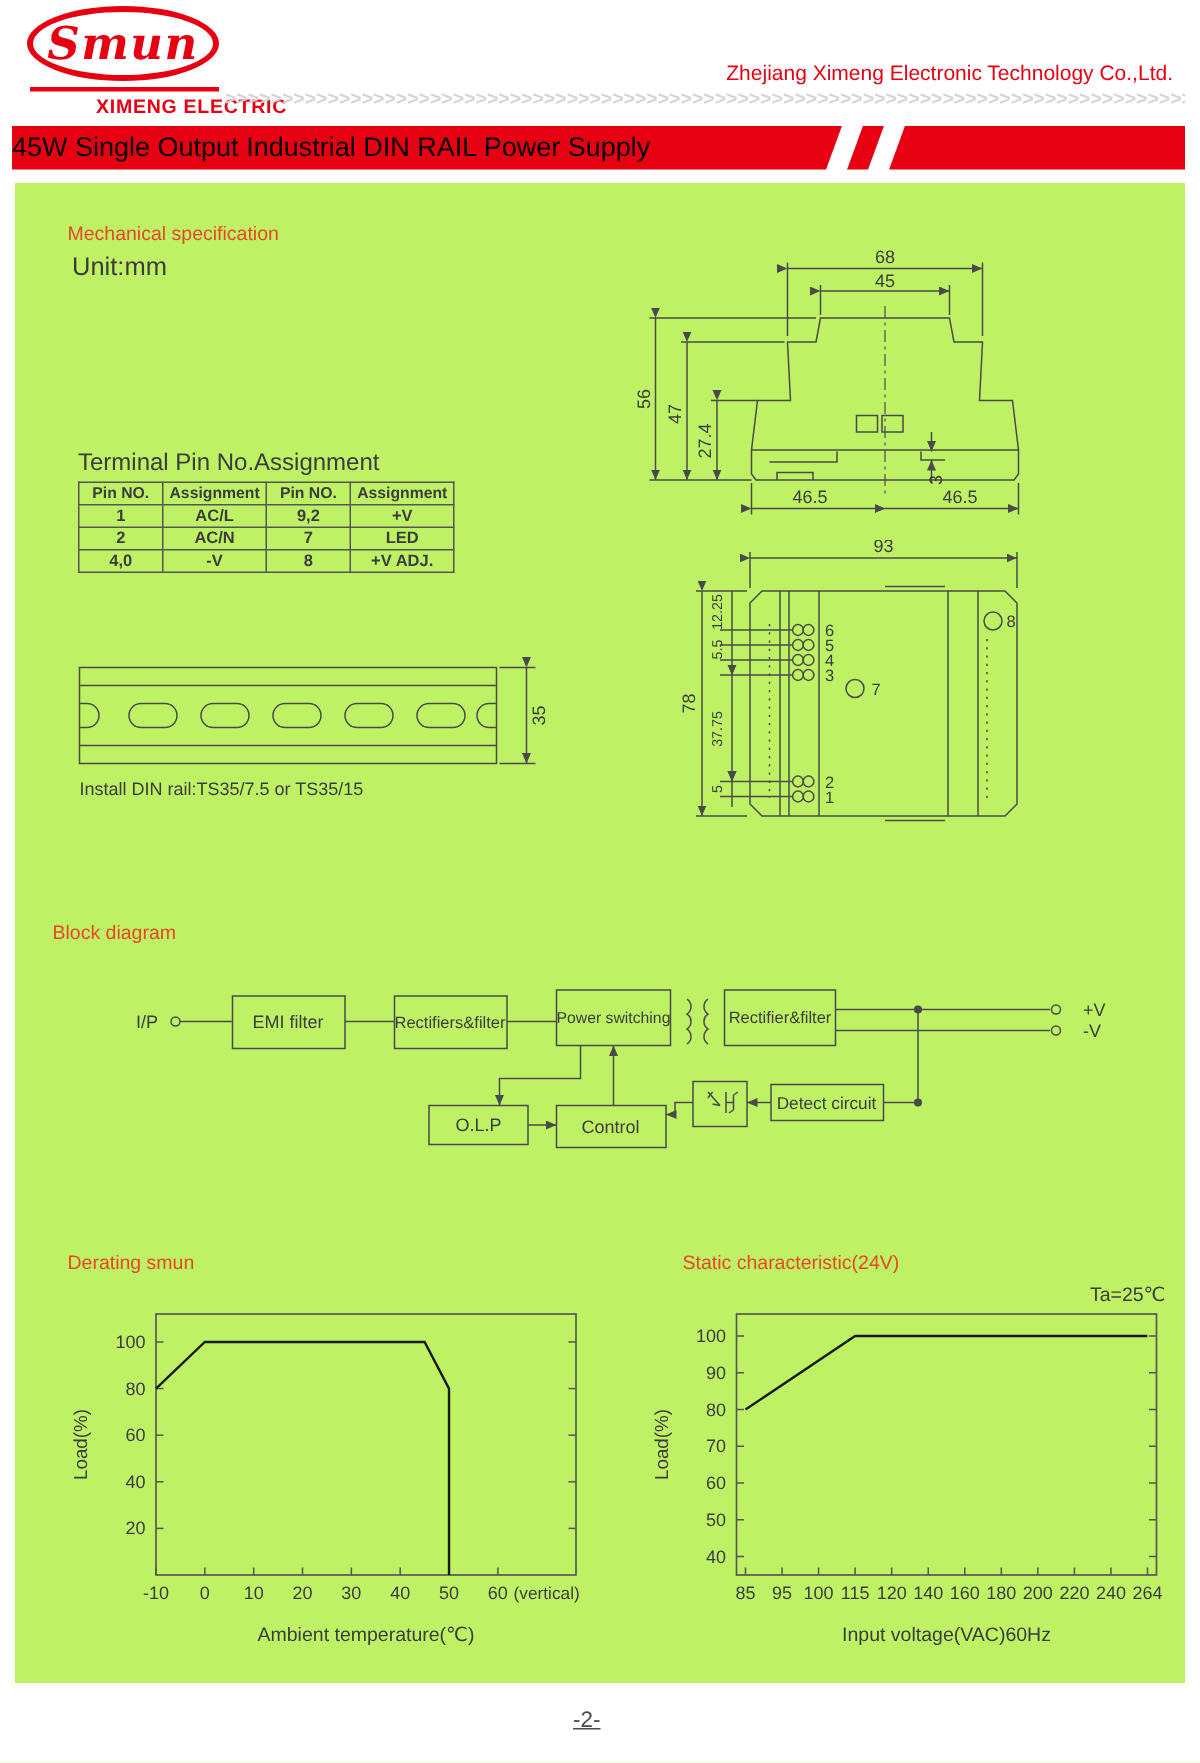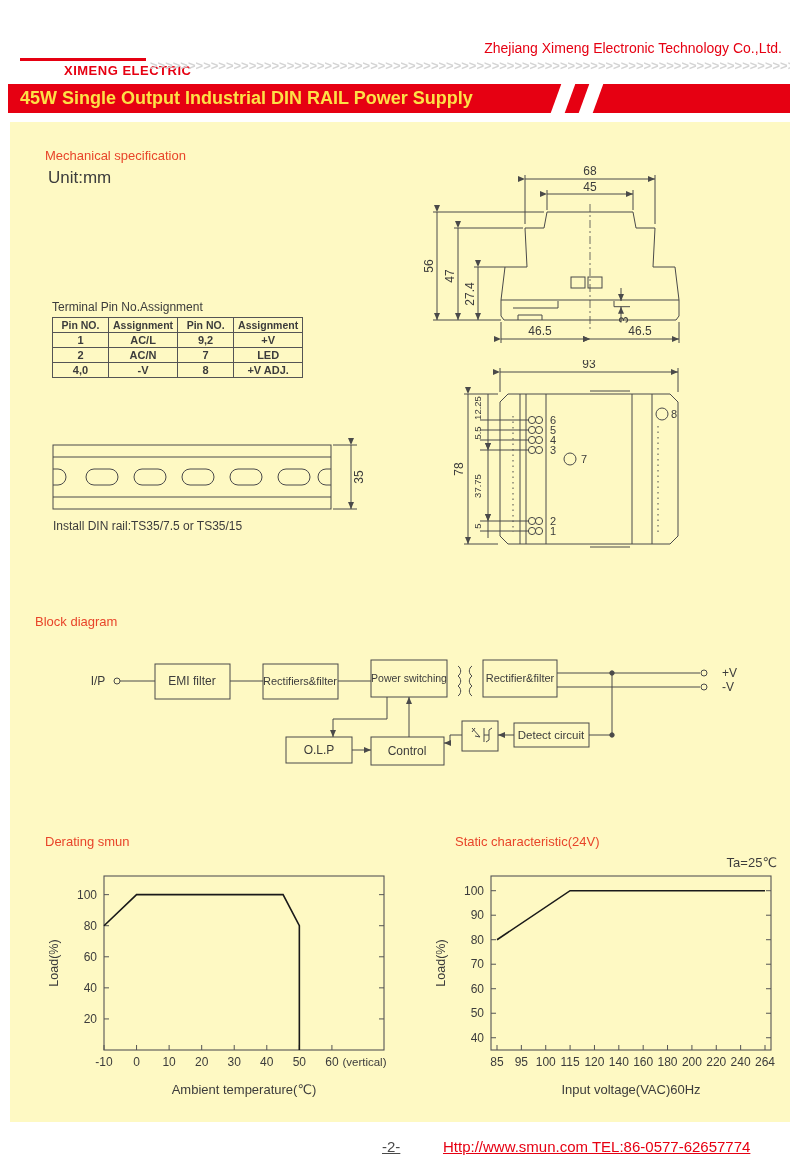--- a/index.html
+++ b/index.html
@@ -16,33 +16,33 @@
     color:#e60012; font-size:30px; letter-spacing:1px; }
   .logo-rule { position:absolute; left:8px; top:54px; width:126px; height:3px; background:#e60012; }
   .logo-sub { position:absolute; left:8px; top:59px; width:140px; color:#e60012; font-size:13px;
     font-weight:bold; letter-spacing:0.5px; white-space:nowrap;margin-left:44px; }
   .company { position:absolute; right:18px; top:40px; color:#e60012; font-size:14px; }
   .chevrons { position:absolute; left:150px; top:58px; width:640px; height:18px; overflow:hidden;
     color:#d4d4d4; font-size:13px; font-weight:bold; letter-spacing:0px; white-space:nowrap; }
 
   
   .banner { position:absolute; top:84px; left:8px; width:782px; height:29px; background:#e60012; }
-  .banner-title { position:absolute; left:12px; top:4px; color:#fde047; font-size:18px; font-weight:bold; }
+  .banner-title { position:absolute; left:0; top:4px; color:#000000; font-size:18px; font-weight:normal; }
   .banner-series { position:absolute; left:600px; width:182px; text-align:center; top:4px; color:#fff; font-size:18px; }
   .banner-gap1 { position:absolute; left:548px; top:-2px; width:14px; height:33px; background:#fff; transform:skewX(-20deg); }
   .banner-gap2 { position:absolute; left:576px; top:-2px; width:14px; height:33px; background:#fff; transform:skewX(-20deg); }
 
   
-  .card { position:absolute; top:122px; left:10px; width:780px; height:1000px; background:#fef9c3; }
+  .card { position:absolute; top:122px; left:10px; width:780px; height:1000px; background:#bef264; }
   .sec-heading { position:absolute; color:#e8452a; font-size:13px; }
   .unit-label { position:absolute; left:38px; top:46px; color:#3c3c3c; font-size:17px; }
 
   
   .pin-table-wrap { position:absolute; left:42px; top:178px; }
-  .pin-table-title { color:#3c3c3c; font-size:12px; margin-bottom:3px; }
+  .pin-table-title { color:#3c3c3c; font-size:16px; margin-bottom:3px; }
   table.pin { border-collapse:collapse; }
   table.pin th, table.pin td { border:1px solid #555; color:#3c3c3c; font-weight:bold;
     font-size:11px; text-align:center; padding:1px 4px; height:15px; }
   table.pin th { font-size:10.5px; }
   .c1 { width:56px; } .c2 { width:52px; } .c3 { width:56px; } .c4 { width:52px; }
 
   .din-caption { font-size:12px; color:#3c3c3c; }
   .drawing { position:absolute; }
   svg text { fill:#3c3c3c; }
 
@@ -54,20 +54,23 @@
   .page-num { position:absolute; left:382px; top:0; color:#4a4a4a; text-decoration:underline; }
   .footer-link { position:absolute; left:443px; top:0; color:#e60012; text-decoration:underline; cursor:pointer; }
 </style>
 </head>
 <body>
 
 <div class="page">
 
   <div class="header">
     <div class="logo">
+      <div class="logo-ellipse">
+        <span class="logo-word">Smun</span>
+      </div>
       <div class="logo-rule"></div>
       <div class="logo-sub">XIMENG ELECTRIC</div>
     </div>
     <div class="company">Zhejiang Ximeng Electronic Technology Co.,Ltd.</div>
     <div class="chevrons" id="chevrons">&gt;&gt;&gt;&gt;&gt;&gt;&gt;&gt;&gt;&gt;&gt;&gt;&gt;&gt;&gt;&gt;&gt;&gt;&gt;&gt;&gt;&gt;&gt;&gt;&gt;&gt;&gt;&gt;&gt;&gt;&gt;&gt;&gt;&gt;&gt;&gt;&gt;&gt;&gt;&gt;&gt;&gt;&gt;&gt;&gt;&gt;&gt;&gt;&gt;&gt;&gt;&gt;&gt;&gt;&gt;&gt;&gt;&gt;&gt;&gt;&gt;&gt;&gt;&gt;&gt;&gt;&gt;&gt;&gt;&gt;&gt;&gt;&gt;&gt;&gt;&gt;&gt;&gt;&gt;&gt;&gt;&gt;&gt;&gt;&gt;&gt;&gt;&gt;&gt;&gt;&gt;&gt;&gt;&gt;&gt;&gt;&gt;&gt;&gt;&gt;&gt;&gt;&gt;&gt;&gt;&gt;&gt;&gt;&gt;&gt;&gt;&gt;&gt;&gt;&gt;&gt;&gt;&gt;&gt;&gt;&gt;&gt;&gt;&gt;&gt;&gt;&gt;&gt;&gt;&gt;&gt;&gt;&gt;&gt;&gt;&gt;&gt;&gt;&gt;&gt;&gt;&gt;&gt;&gt;&gt;&gt;&gt;&gt;&gt;&gt;&gt;&gt;&gt;&gt;&gt;&gt;&gt;&gt;&gt;&gt;&gt;&gt;&gt;&gt;&gt;&gt;&gt;&gt;&gt;&gt;&gt;&gt;&gt;&gt;&gt;&gt;&gt;&gt;&gt;&gt;&gt;&gt;&gt;&gt;&gt;&gt;&gt;&gt;&gt;&gt;</div>
   </div>
 
   <div class="banner">
     <div class="banner-title">45W Single Output Industrial DIN RAIL Power Supply</div>
     <div class="banner-gap1"></div>
@@ -399,15 +402,14 @@
           <text x="59" y="44.70422535211267" font-size="12" fill="#333" text-anchor="end">100</text>
           <text x="352" y="17" font-size="13" fill="#222" text-anchor="end">Ta=25℃</text>
           <polyline points="72,89.71830985915493 145.0909090909091,40.70422535211267 340,40.70422535211267" fill="none" stroke="#1a1a1a" stroke-width="1.6"></polyline>
           <text x="20" y="113" font-size="12.5" fill="#333" text-anchor="middle" transform="rotate(-90,20,113)">Load(%)</text>
           <text x="206" y="244" font-size="13" fill="#333" text-anchor="middle">Input voltage(VAC)60Hz</text>
         </svg></div>
   </div>
 
   <div class="footer">
     <span class="page-num">-2-</span>
-    <span class="footer-link">Http://www.smun.com   TEL:86-0577-62657774</span>
   </div>
 </div>
 
 </body></html>

